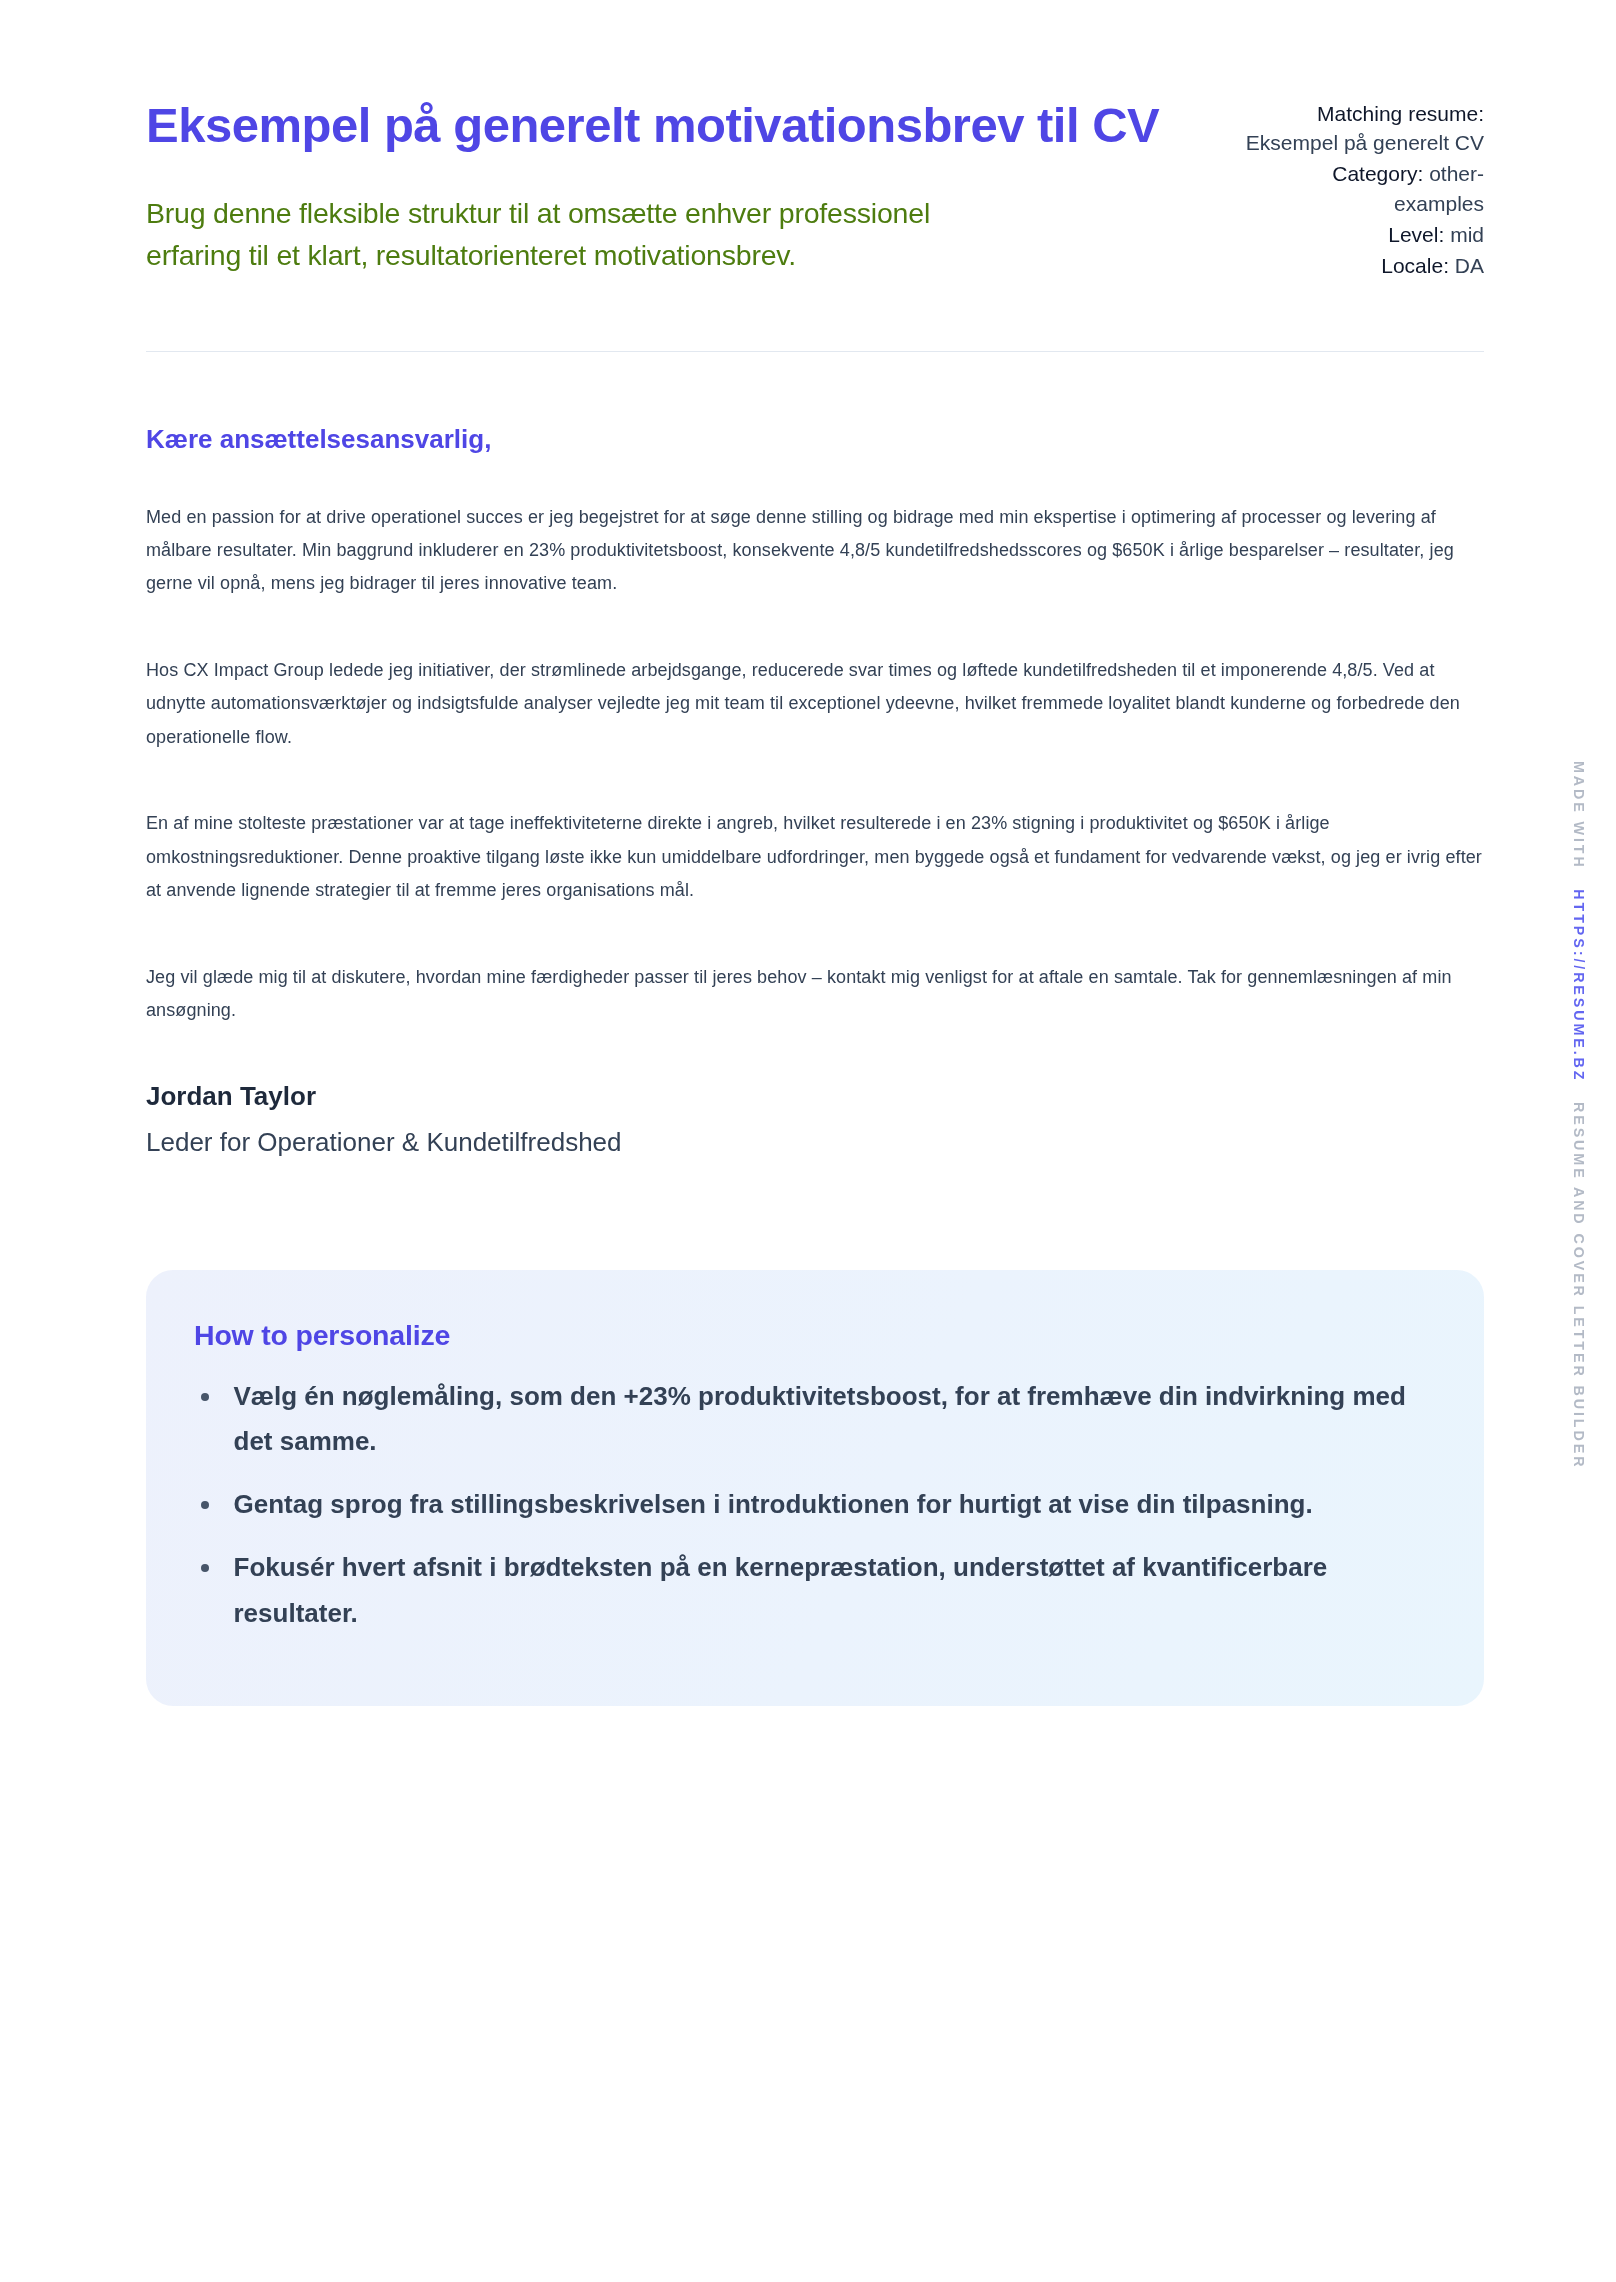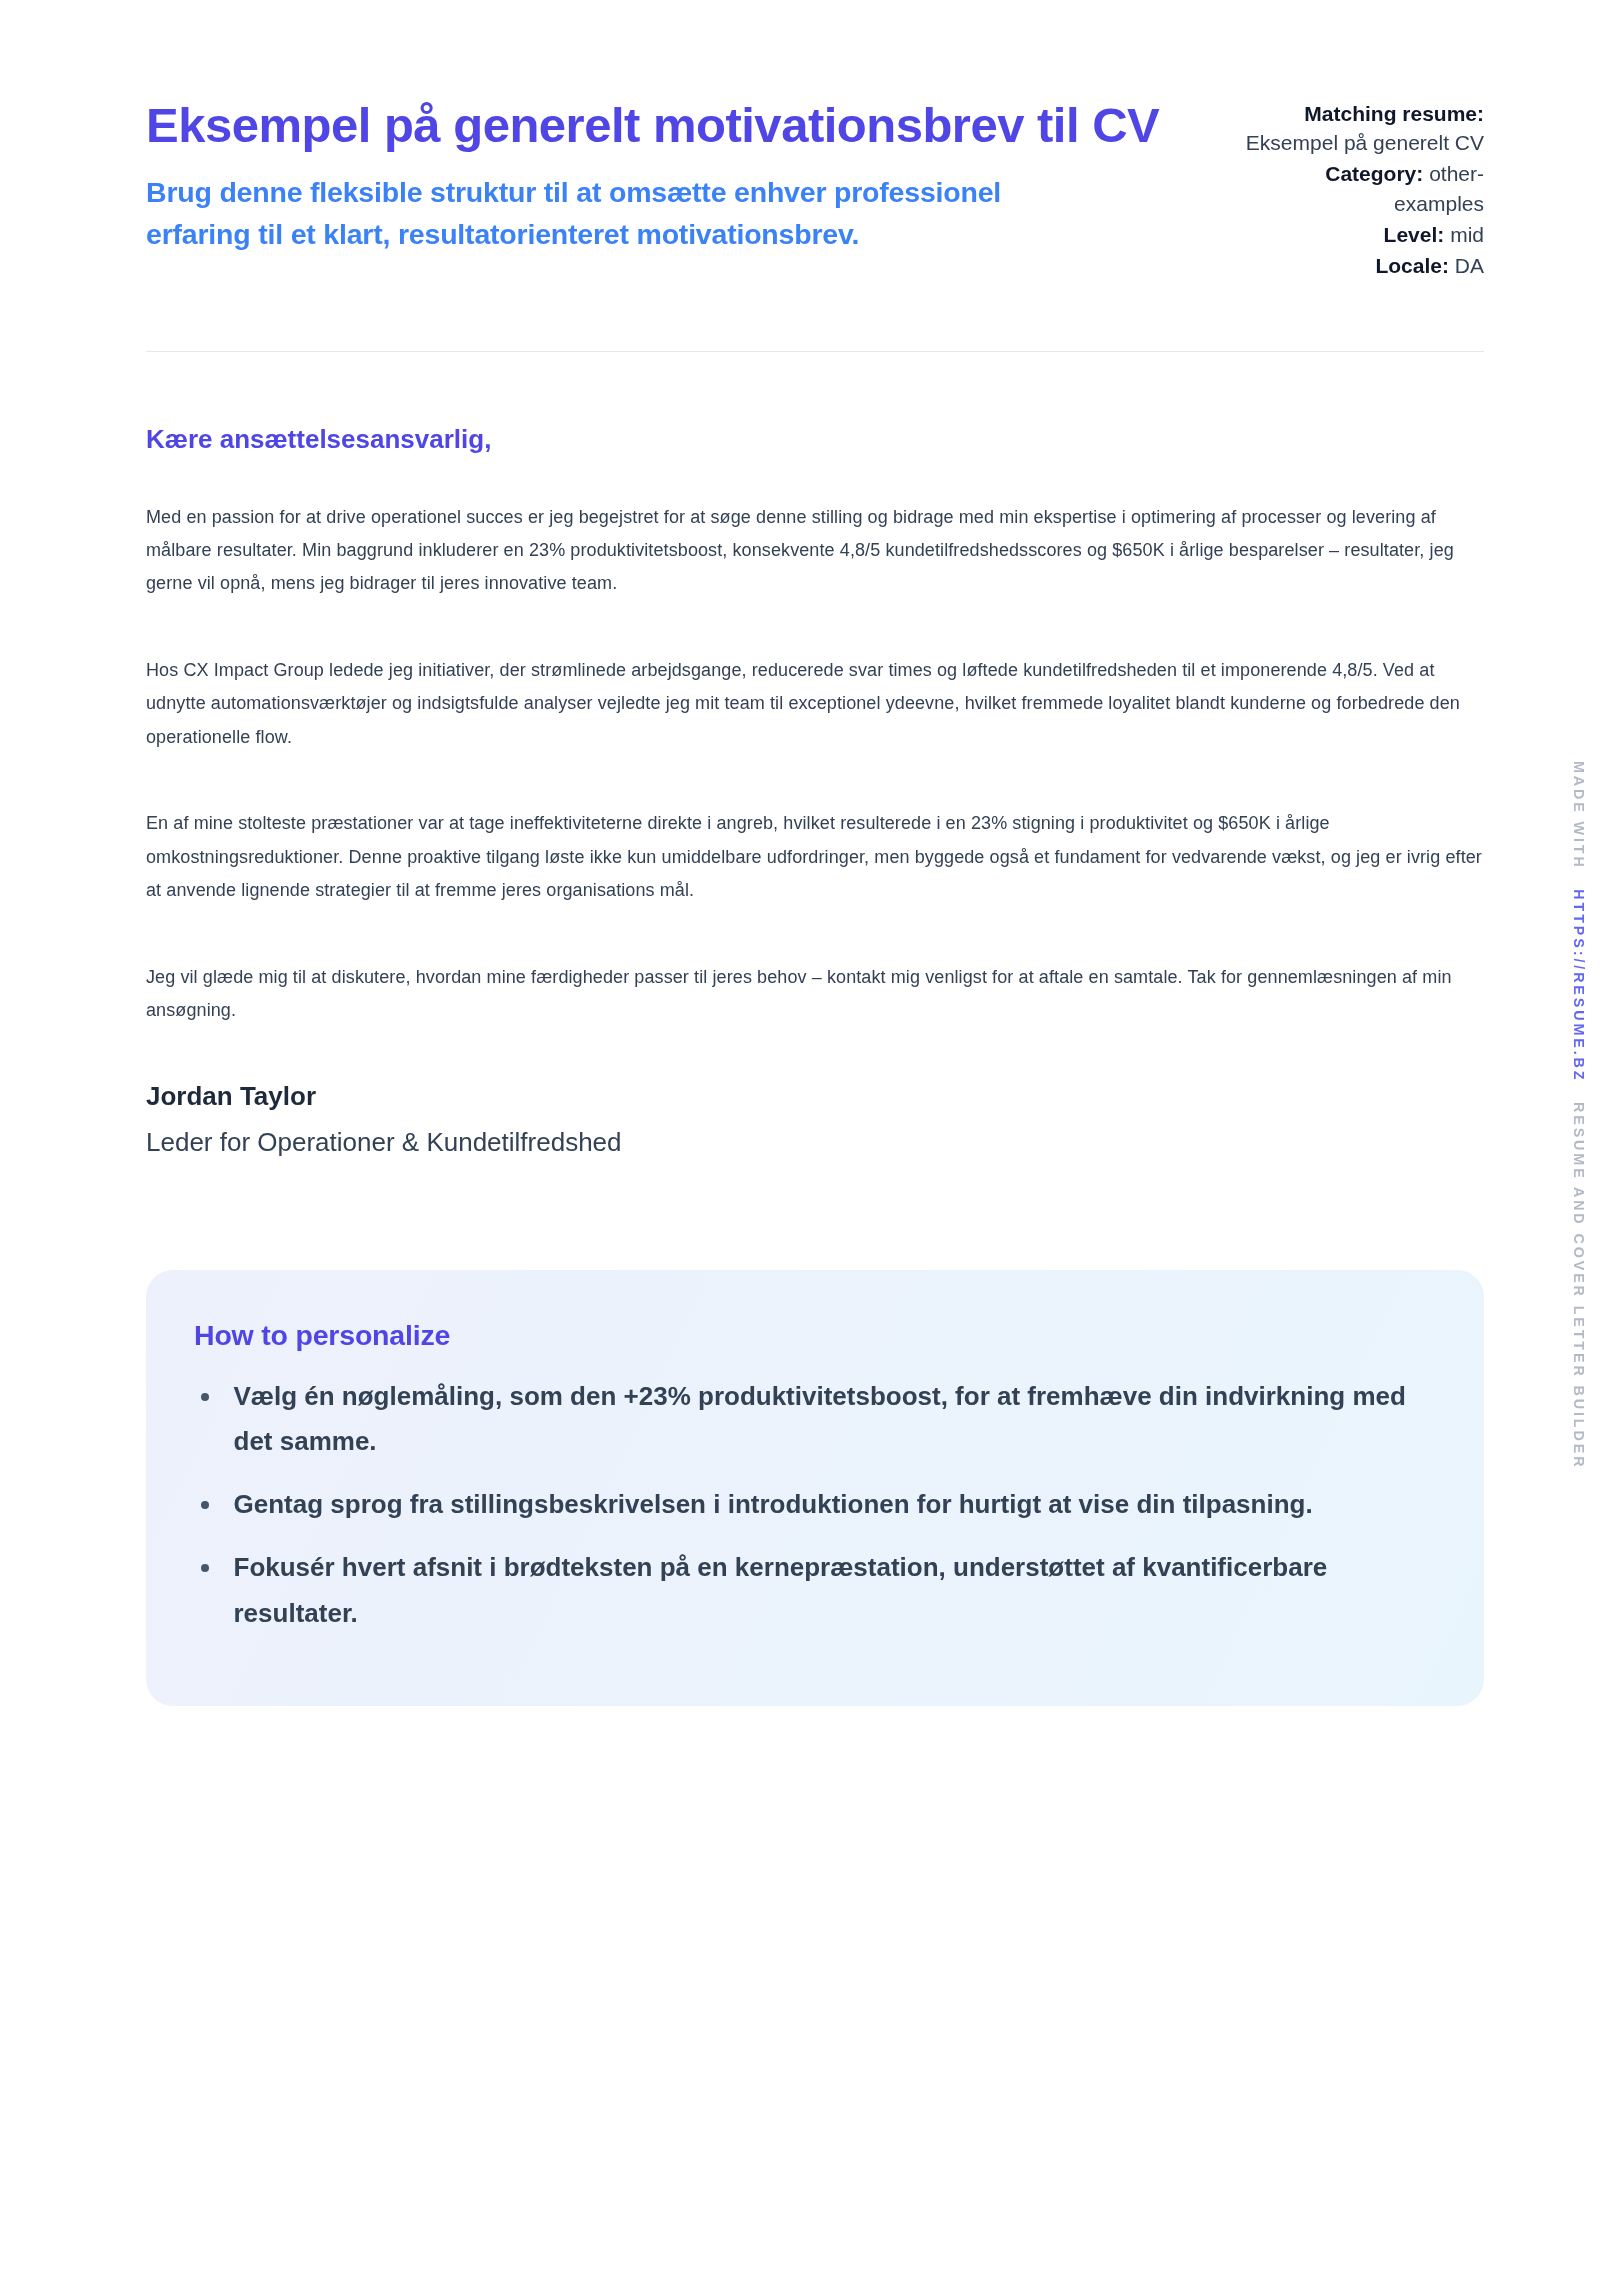--- a/index.html
+++ b/index.html
@@ -10,29 +10,29 @@
   }
   .page { padding:91px 133px 0 146px; position:relative; }
 
   
   .header { display:flex; justify-content:space-between; align-items:flex-start; gap:20px; }
   .title {
     font-size:49px; font-weight:800; color:#4f46e5;
     line-height:1.42; letter-spacing:-0.5px; max-width:1046px;
   }
   .subtitle {
-    margin-top:10px; font-size:28.5px; font-weight:700; color:#3b82f6;
+    margin-top:31px; font-size:28.5px; font-weight:400; color:#4d7c0f;
     line-height:1.5; max-width:856px; letter-spacing:-0.2px;
   }
   .meta {
     flex-shrink:0; width:240px; text-align:right; padding-top:7.6px;
     font-size:21px; line-height:1.4; color:#334155;
   }
   .meta-item { margin-bottom:1.9px; overflow-wrap:break-word; }
-  .meta-label { font-weight:700; color:#0f172a;text-align:center; }
+  .meta-label { font-weight:400; color:#0f172a;text-align:center; }
 
   .divider { margin-top:68px; border:none; border-top:1.9px solid #e2e8f0; }
 
   
   .letter { margin-top:72px; }
   .greeting { font-size:26px; font-weight:700; color:#4f46e5; margin-bottom:46px; }
   .para { font-size:18px; line-height:1.86; color:#334155; margin-bottom:53px; letter-spacing:0.1px; }
   .sig-name { font-size:26px; font-weight:700; color:#1e293b; }
   .sig-role { margin-top:15px; font-size:26px; color:#334155; }
 

